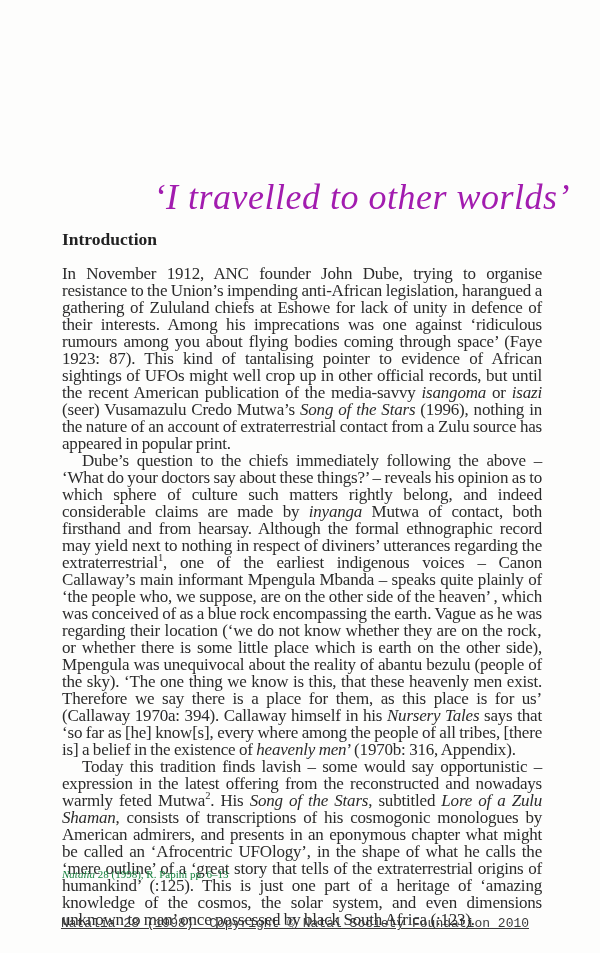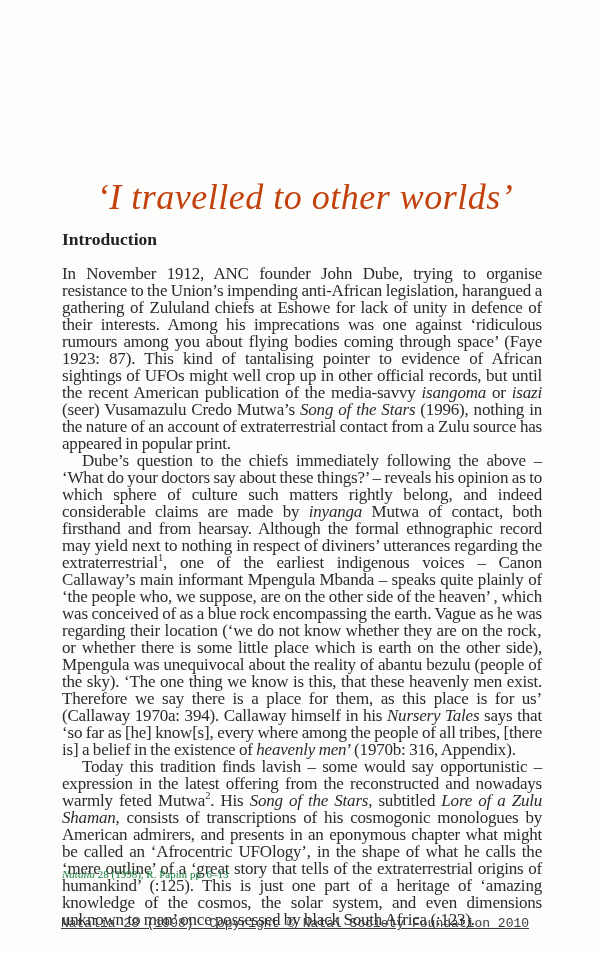--- a/index.html
+++ b/index.html
@@ -15,27 +15,27 @@
     font-family: "Liberation Serif", serif;
     color: #2b2b2b;
     overflow: hidden;
   }
   .title {
     position: absolute;
     top: 178px;
     left: 40px;
     right: 30px;
     margin: 0;
-    text-align: center;
+    text-align: right;
     font-style: italic;
     font-weight: normal;
     font-size: 36px;
     letter-spacing: 0.5px;
     line-height: 1.1;
-    color: #c2410c;
+    color: #a21caf;
   }
   .heading {
     position: absolute;
     top: 229px;
     left: 62px;
     margin: 0;
     font-size: 17.5px;
     font-weight: bold;
     color: #222222;
   }

